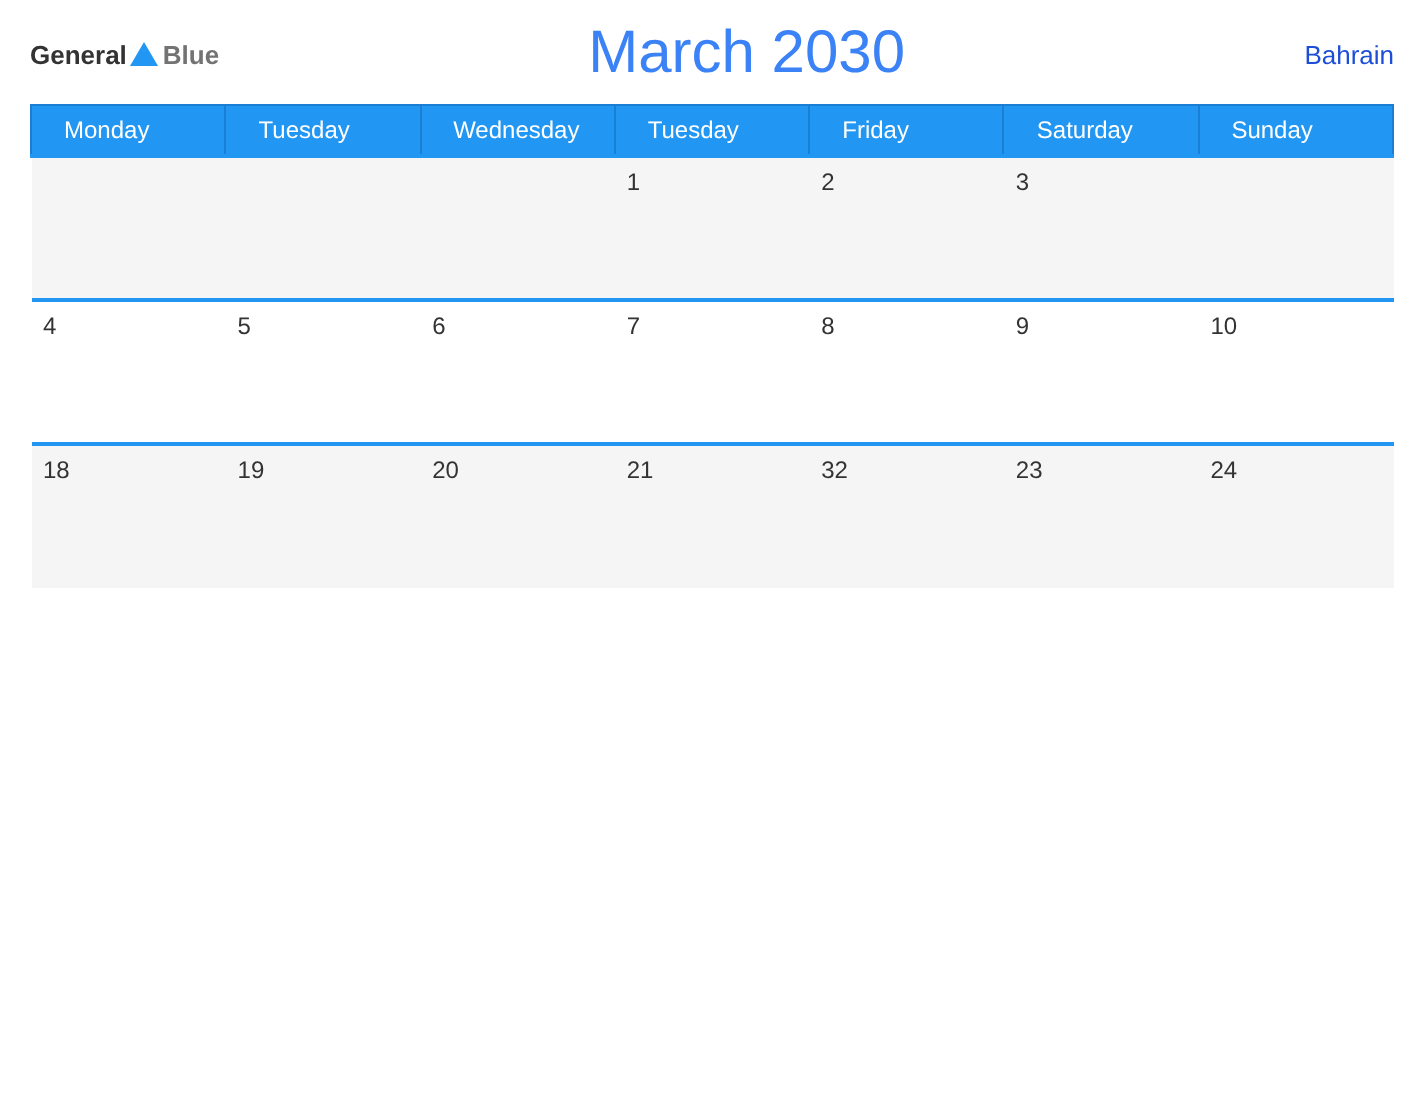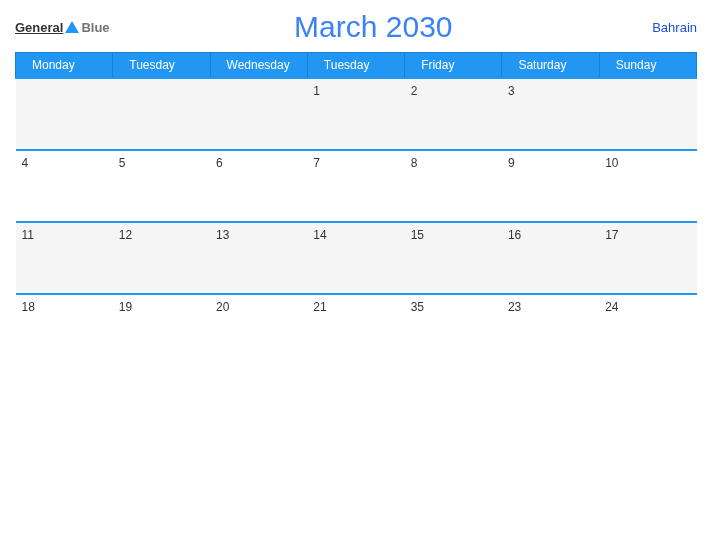--- a/index.html
+++ b/index.html
@@ -26,21 +26,20 @@
     .logo {
       display: flex;
       align-items: center;
       font-size: 13px;
       font-weight: bold;
       color: #333;
     }
     .logo-general {
       color: #333;
       font-size: 13px;
-      text-decoration: underline;
     }
     .logo-blue {
       color: #737373;
       font-size: 13px;
     }
     .logo-triangle {
       width: 0;
       height: 0;
       border-left: 7px solid transparent;
       border-right: 7px solid transparent;
@@ -139,32 +138,23 @@
         <tr>
           <td><span class="day-num">4</span></td>
           <td><span class="day-num">5</span></td>
           <td><span class="day-num">6</span></td>
           <td><span class="day-num">7</span></td>
           <td><span class="day-num">8</span></td>
           <td><span class="day-num">9</span></td>
           <td><span class="day-num">10</span></td>
         </tr>
         <tr>
-          <td><span class="day-num">11</span></td>
-          <td><span class="day-num">12</span></td>
-          <td><span class="day-num">13</span></td>
-          <td><span class="day-num">14</span></td>
-          <td><span class="day-num">15</span></td>
-          <td><span class="day-num">16</span></td>
-          <td><span class="day-num">17</span></td>
-        </tr>
-        <tr>
           <td><span class="day-num">18</span></td>
           <td><span class="day-num">19</span></td>
           <td><span class="day-num">20</span></td>
           <td><span class="day-num">21</span></td>
-          <td><span class="day-num">35</span></td>
+          <td><span class="day-num">32</span></td>
           <td><span class="day-num">23</span></td>
           <td><span class="day-num">24</span></td>
         </tr>
       </tbody>
   </table>
 </div>
 
 </body></html>

